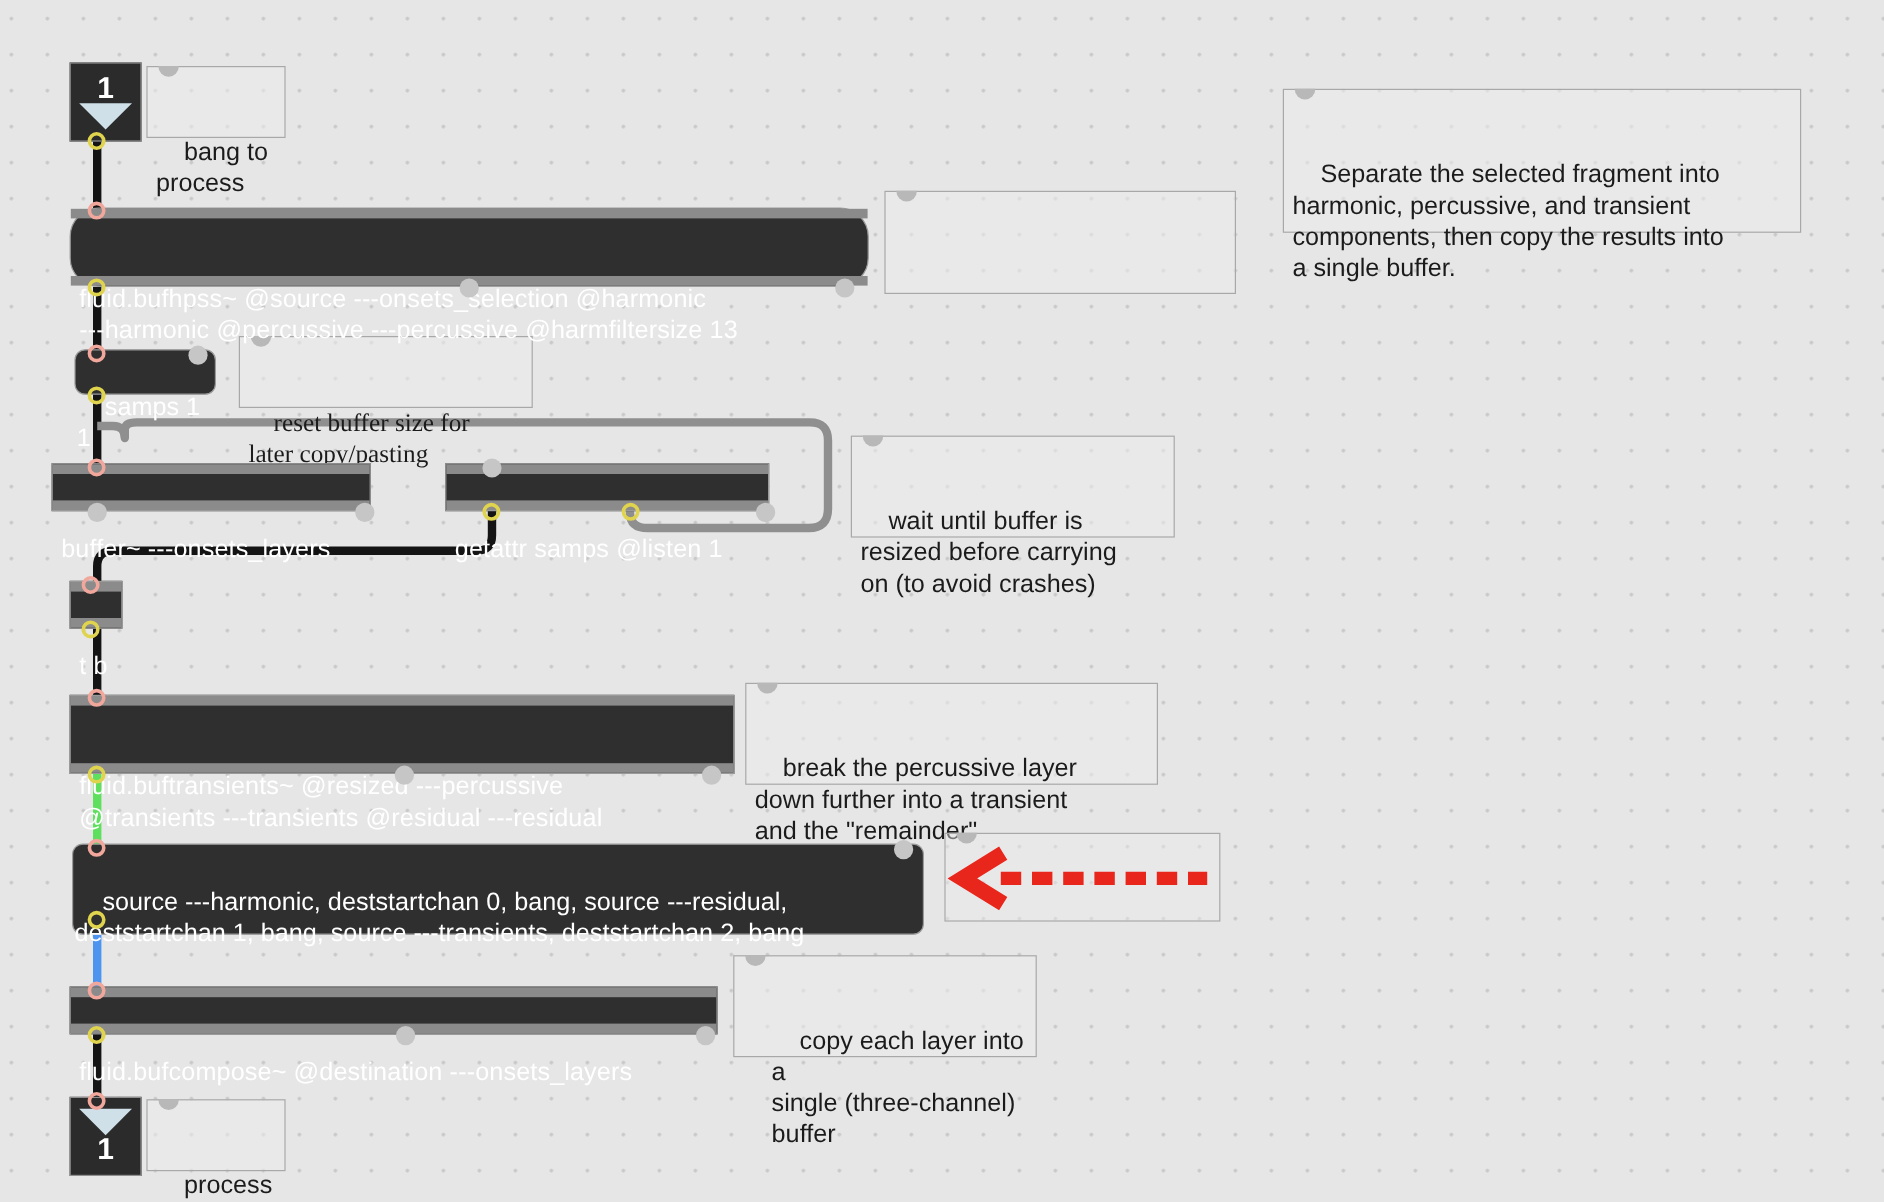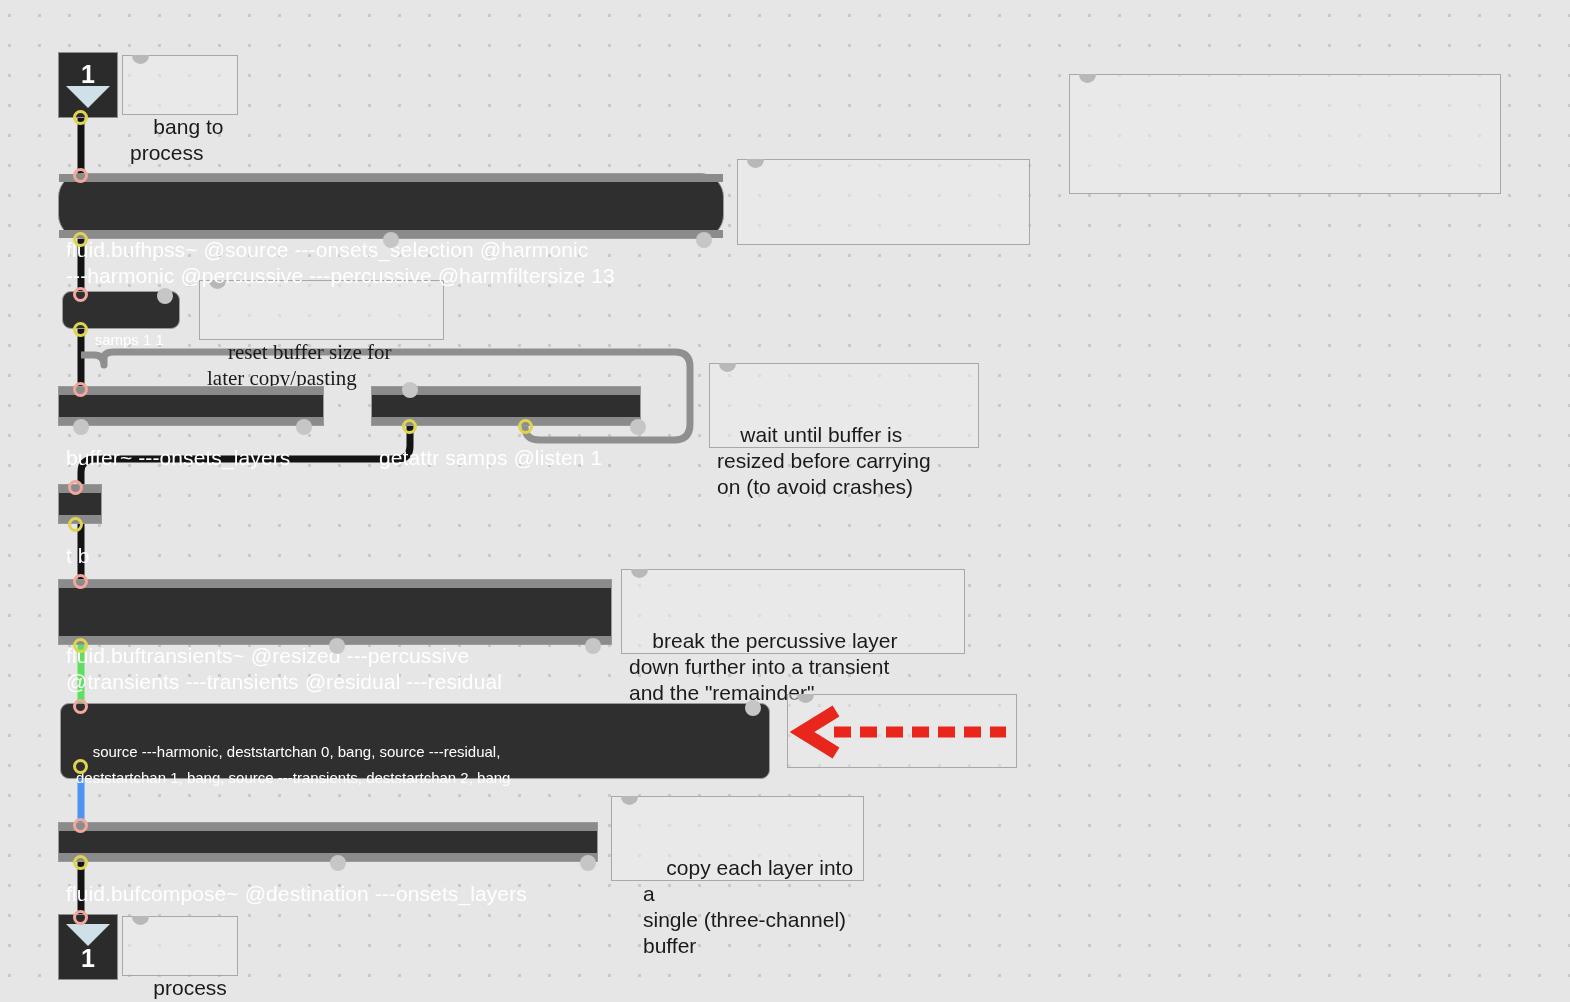--- a/index.html
+++ b/index.html
@@ -61,23 +61,23 @@
   .objbox.pad-strip { padding-top: 11px; padding-bottom: 11px; }
 
   
   .msgbox {
     position: absolute;
     box-sizing: border-box;
     background: #2f2f2f;
     border: 1px solid #9a9a9a;
     border-radius: 9px;
     color: #ffffff;
-    font-size: 15px;
+    font-size: 21px;
     line-height: 26px;
-    padding: 9px 8px 9px 15px;
+    padding: 9px 8px 9px 1px;
     white-space: pre-wrap;
   }
 
   
   .comment {
     position: absolute;
     box-sizing: border-box;
     background: rgba(235,235,235,0.55);
     border: 1px solid #a8a8a8;
     color: #1b1b1b;
@@ -186,36 +186,40 @@
   <div class="io out" style="left:73px; top:232px;"></div>
   <div class="io plain" style="left:383px; top:232px;"></div>
   <div class="io plain" style="left:696px; top:232px;"></div>
 
   <div class="comment" style="left:737px; top:159px; width:293px; height:86px;">
     <span class="handle"></span>
   </div>
 
   <div class="comment" style="left:1069px; top:74px; width:432px; height:120px;">
     <span class="handle"></span>
+    <span>Separate the selected fragment into
+harmonic, percussive, and transient
+components, then copy the results into
+a single buffer.</span>
   </div>
 
   <div class="msgbox" style="left:62px; top:291px; width:118px; height:38px;">
     <span>samps 1 1</span>
   </div>
   <div class="io in" style="left:73px; top:287px;"></div>
   <div class="io out" style="left:73px; top:322px;"></div>
   <div class="io plain" style="left:157px; top:288px;"></div>
 
   <div class="comment" style="left:199px; top:280px; width:245px; height:60px;font-family:Liberation Serif, serif;">
     <span class="handle"></span>
     <span>reset buffer size for
 later copy/pasting</span>
   </div>
 
-  <div class="objbox" style="left:58px; top:386px; width:266px; height:40px;">
+  <div class="objbox" style="left:43px; top:386px; width:266px; height:40px;">
     <span class="txt">buffer~ ---onsets_layers</span>
   </div>
   <div class="io in" style="left:73px; top:382px;"></div>
   <div class="io plain" style="left:73px; top:419px;"></div>
   <div class="io plain" style="left:296px; top:419px;"></div>
 
   <div class="objbox" style="left:371px; top:386px; width:270px; height:40px;">
     <span class="txt">getattr samps @listen 1</span>
   </div>
   <div class="io plain" style="left:402px; top:382px;"></div>

